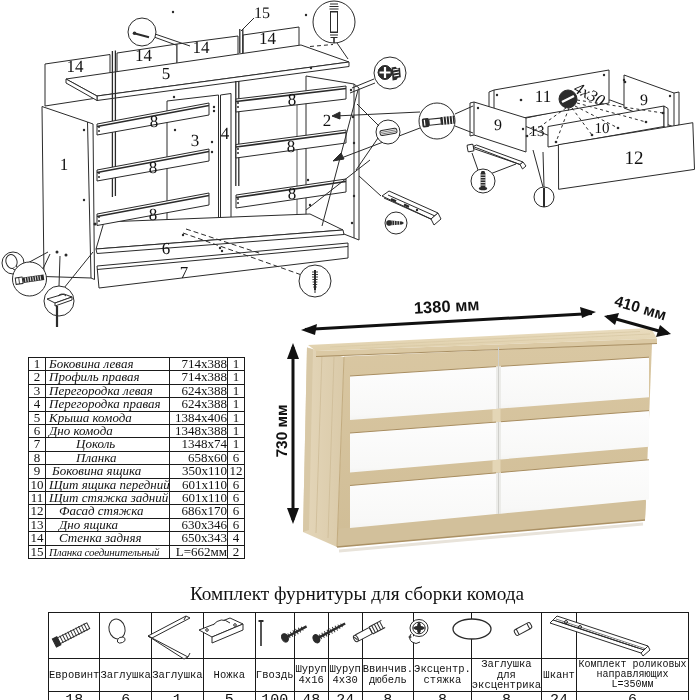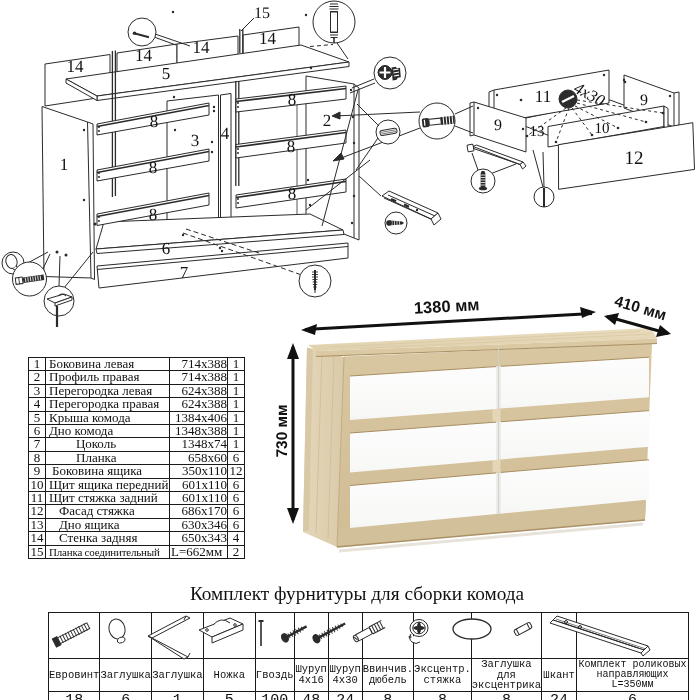--- a/index.html
+++ b/index.html
@@ -4,21 +4,21 @@
 <style>
   html,body{margin:0;padding:0;}
   #page{position:relative;width:700px;height:700px;background:#ffffff;overflow:hidden;
         font-family:"Liberation Serif",serif;}
   #partsTbl{position:absolute;left:28px;top:357px;border-collapse:collapse;table-layout:fixed;width:217px;}
   #partsTbl td{border:1px solid #1a1a1a;padding:0;font-size:13px;line-height:12.4px;height:12.4px;
         white-space:nowrap;overflow:visible;color:#111;}
   #partsTbl td.n{text-align:center;}
   #partsTbl td.s{text-align:right;}
   #partsTbl td.q{text-align:center;}
-  #partsTbl td.name{padding-left:3px;}
+  #partsTbl td.name{padding-left:3px;font-style:italic;}
   #hwTbl{position:absolute;left:48px;top:612px;border-collapse:collapse;table-layout:fixed;font-family:Liberation Mono, monospace;}
   #hwTbl td{border:1px solid #1a1a1a;padding:0;text-align:center;vertical-align:middle;color:#111;}
   #hwTbl tr.icons td{height:45px;}
   #hwTbl tr.lbl td{height:21px;font-size:10.5px;line-height:10.5px;}
   #hwTbl tr.qty td{height:17px;font-size:15px;line-height:15px;}
   #hwTitle{position:absolute;left:7px;top:583px;width:700px;text-align:center;
         font-size:19.3px;color:#111;letter-spacing:0px;}
   svg{position:absolute;left:0;top:0;}
   svg text{text-rendering:geometricPrecision;-webkit-font-smoothing:antialiased;}
 </style>
@@ -116,21 +116,21 @@
         </tr>
  <tr>
           <td class="n">14</td>
           <td class="name" style="padding-left:13px">Стенка задняя</td>
           <td class="s">650x343</td>
           <td class="q">4</td>
         </tr>
  <tr>
           <td class="n">15</td>
           <td class="name" style="font-size:11px;letter-spacing:-0.2px">Планка соединительный</td>
-          <td class="s" style="text-align:left;padding-left:1px">L=662мм</td>
+          <td class="s" style="text-align:right;padding-left:1px">L=662мм</td>
           <td class="q">2</td>
         </tr>
 </tbody>
     </table>
 
 <table id="hwTbl">
  <colgroup>
   <col style="width:50px">
         <col style="width:43px">
         <col style="width:52px">

